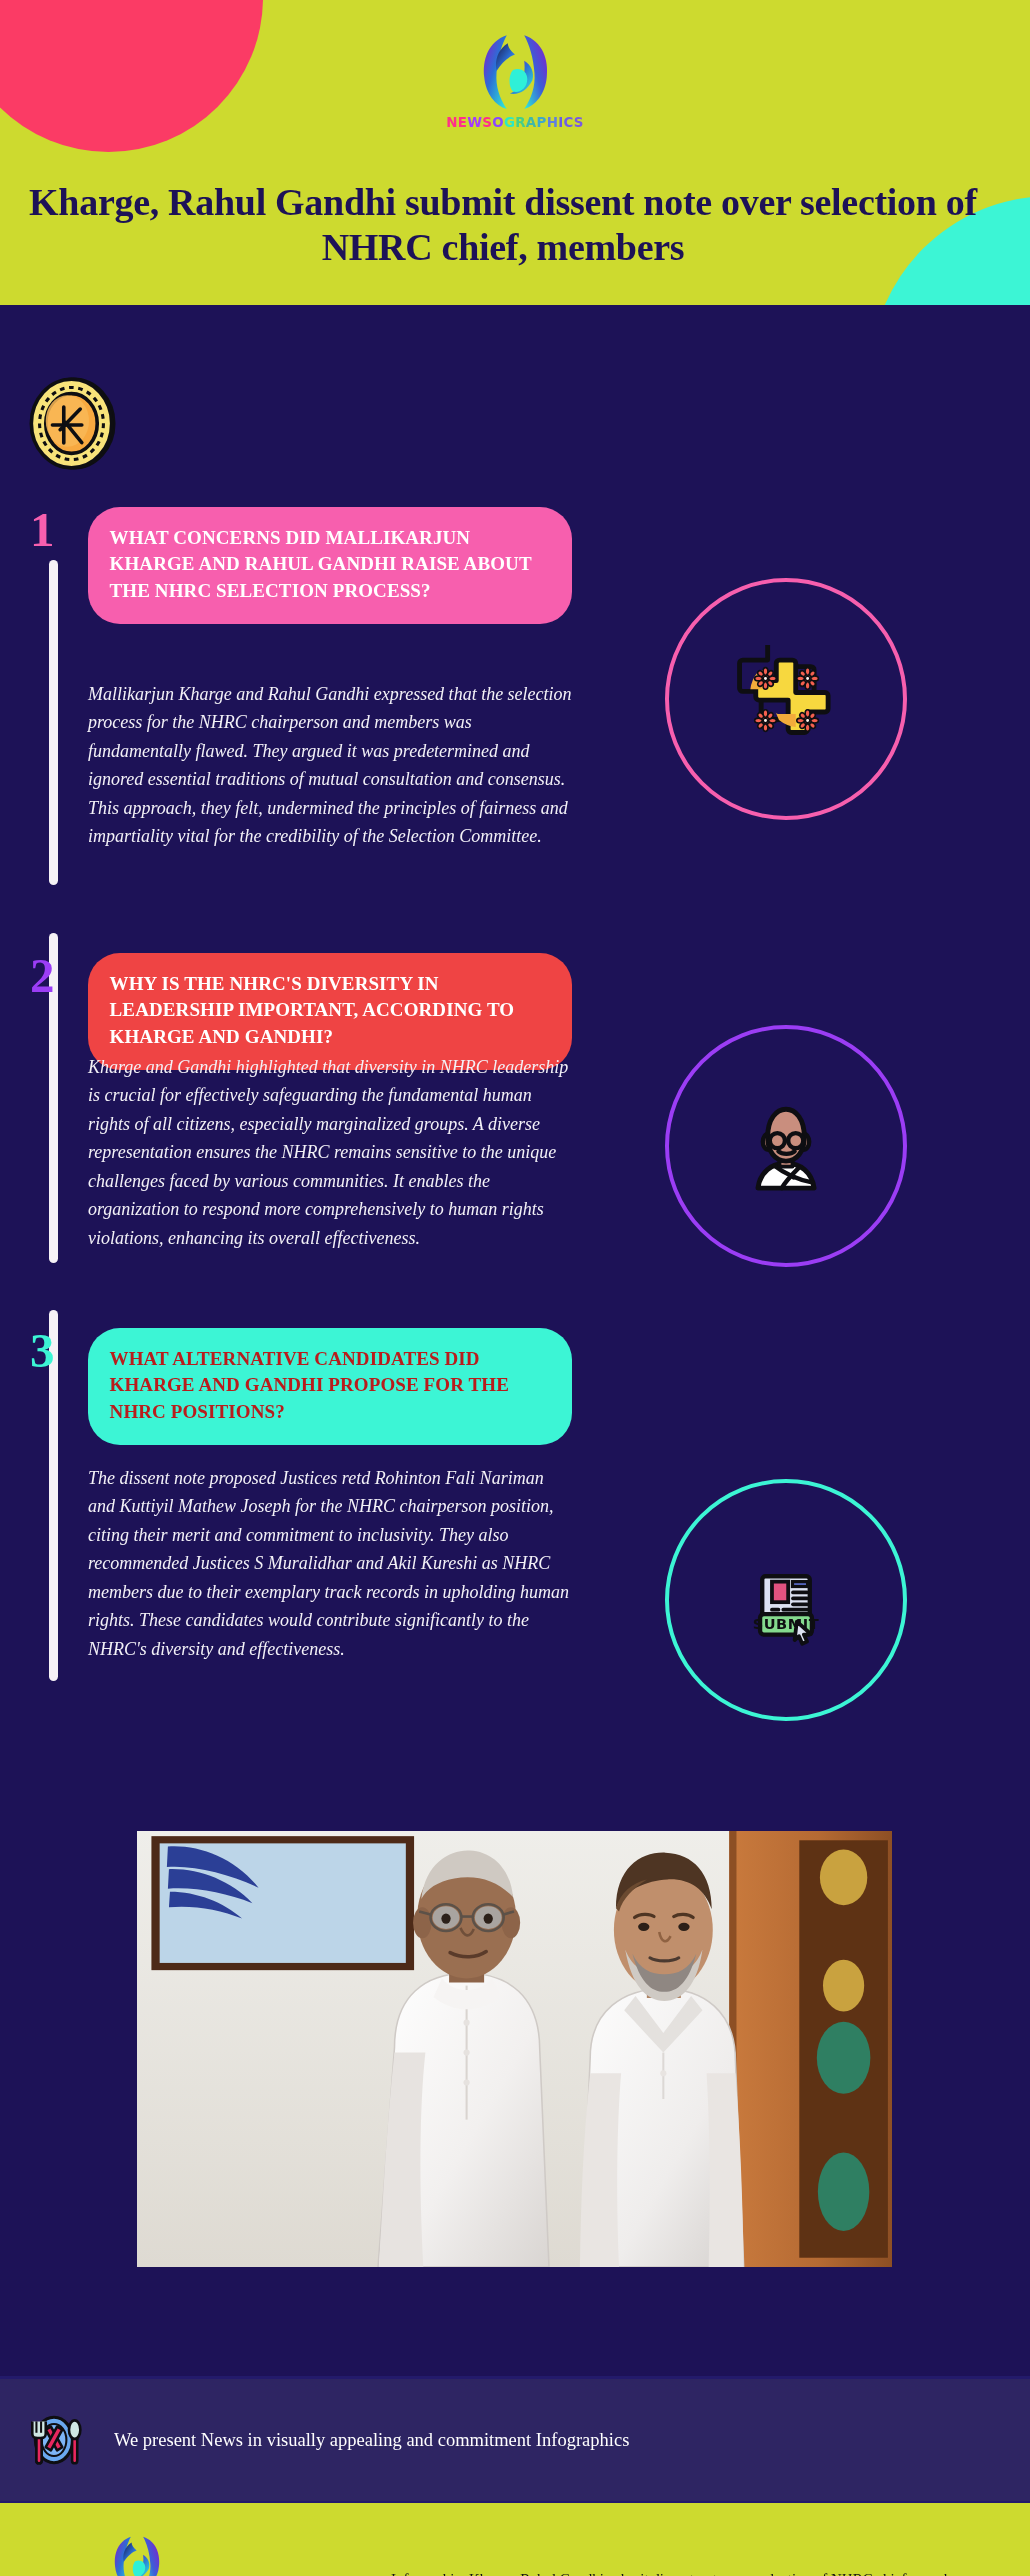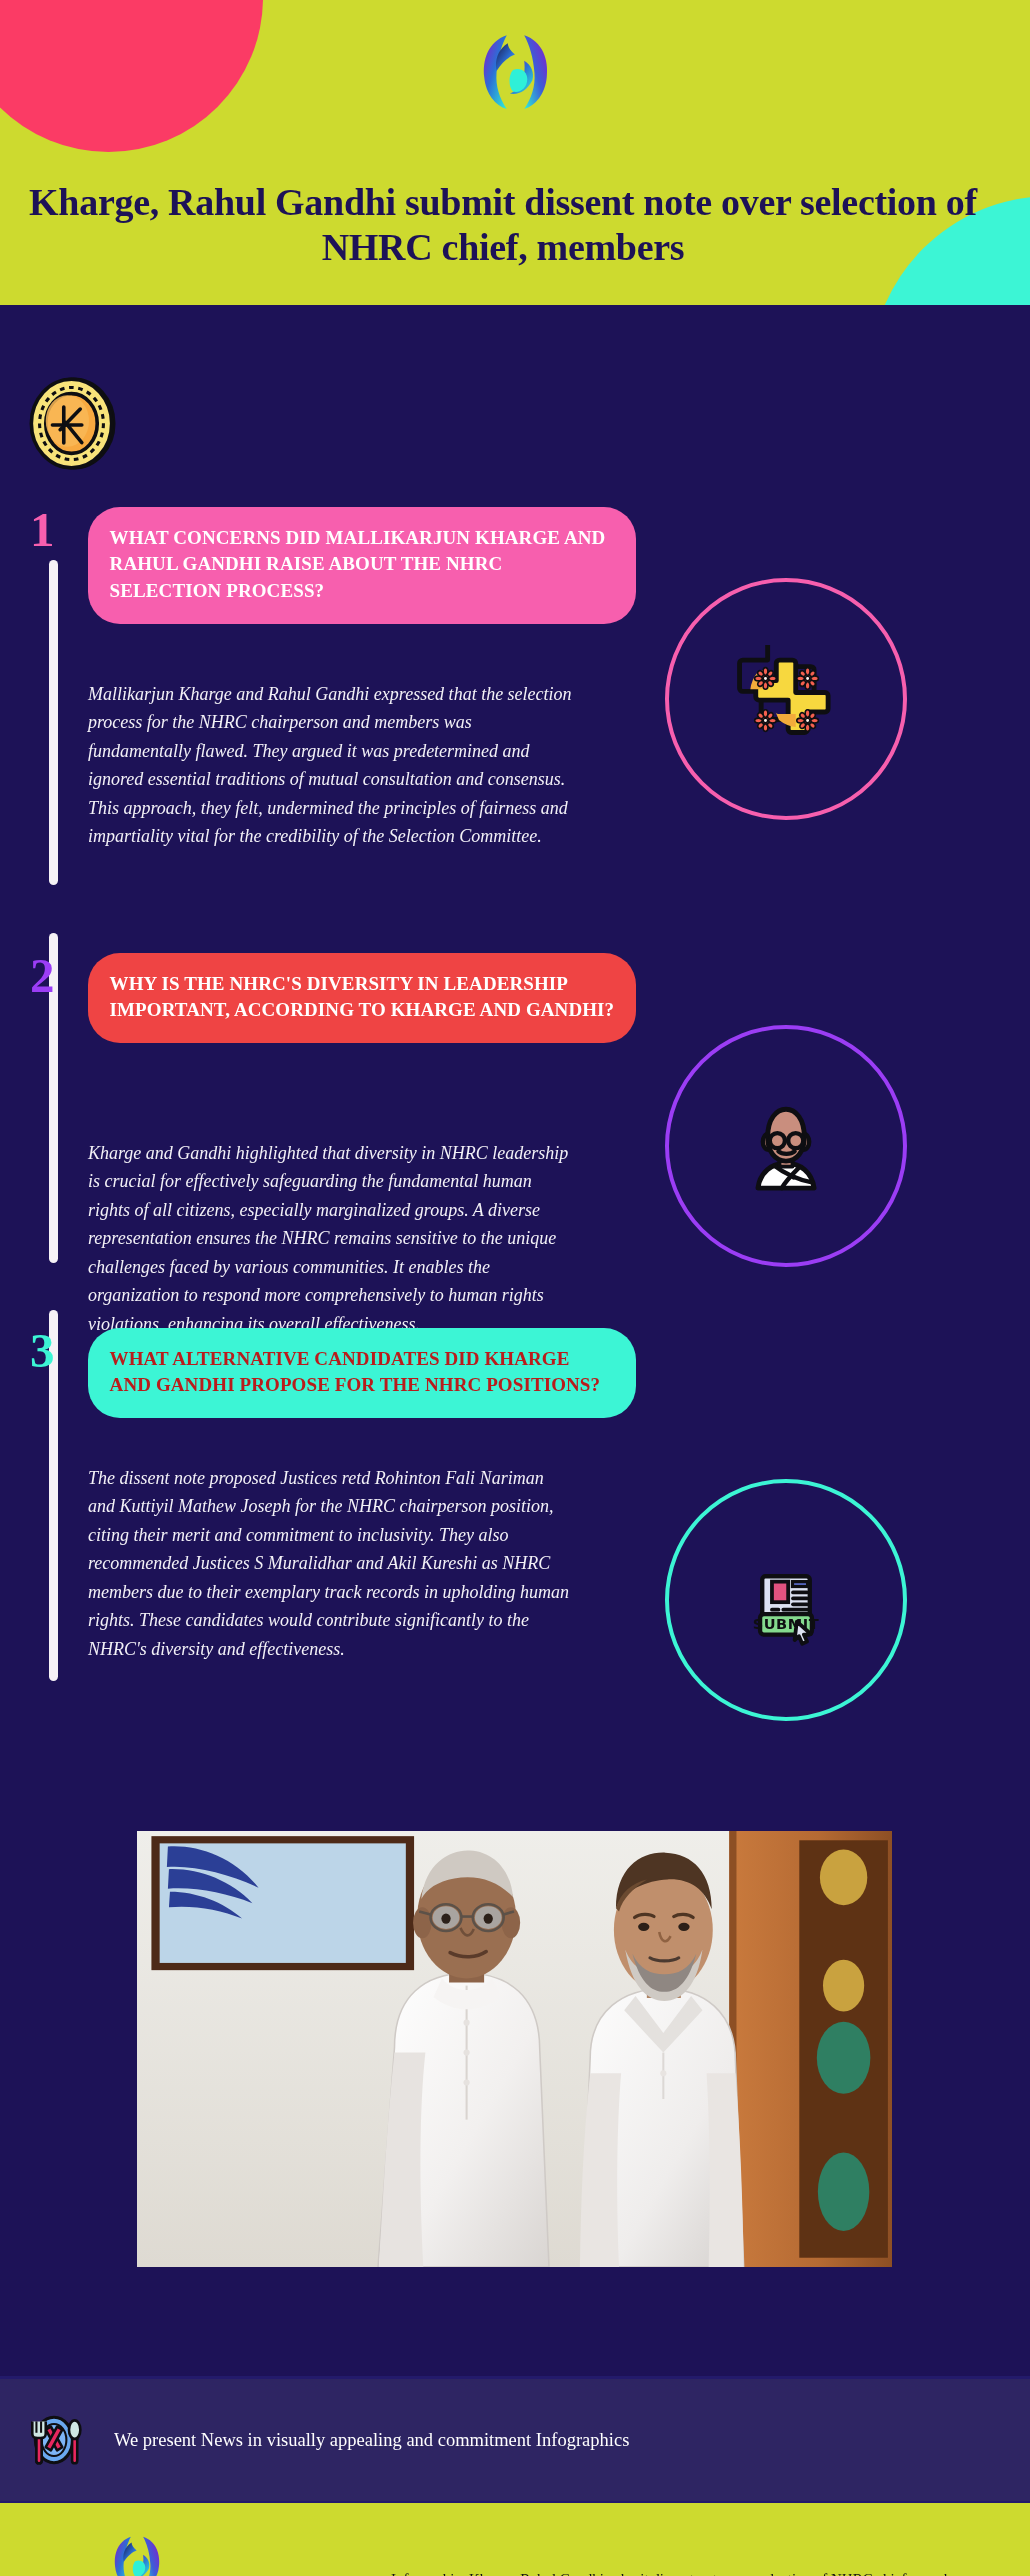--- a/index.html
+++ b/index.html
@@ -132,21 +132,21 @@
     line-height: 1;
   }
   .step-num-1 { top: 200px;  color: #f75fae; }
   .step-num-2 { top: 646px; color: #9b3df5; }
   .step-num-3 { top: 1021px; color: #3cf5d5; }
 
   
   .qpill {
     position: absolute;
     left: 88px;
-    width: 548px;
+    width: 484px;
     border-radius: 32px;
     padding: 17.5px 21.6px 19.6px 21.6px;
     font-family: "Liberation Serif", serif;
     font-weight: bold;
     font-size: 19px;
     line-height: 1.40;
     letter-spacing: 0.1px;
     text-transform: uppercase;
   }
   .qpill-1 { top: 202px;  background: #f75fae; color: #ffffff; }
@@ -158,21 +158,21 @@
     position: absolute;
     left: 88px;
     width: 484px;
     color: #f3f1f7;
     font-family: "Liberation Serif", serif;
     font-size: 18px;
     line-height: 1.58;
     font-style: italic;
   }
   .answer-1 { top: 375px; }
-  .answer-2 { top: 834px; }
+  .answer-2 { top: 748px; }
   .answer-3 { top: 1159px; }
 
   
   .ring {
     position: absolute;
     width: 242px; height: 242px;
     border-radius: 50%;
     border: 4.6px solid #f75fae;
     display: flex;
     align-items: center;
@@ -284,20 +284,23 @@
             <stop offset="60%" stop-color="#2b6fd6"></stop>
             <stop offset="100%" stop-color="#36c8e8"></stop>
           </linearGradient>
         </defs>
         <path d="M58 10 C22 22 10 58 14 92 C17 124 36 148 58 154 C44 134 36 110 38 84 C40 54 48 28 58 10 Z" fill="url(#g1)"></path>
         <path d="M92 10 C128 22 140 58 136 92 C133 124 114 148 92 154 C106 134 114 110 112 84 C110 54 102 28 92 10 Z" fill="url(#g2)"></path>
         <path d="M60 26 C40 38 34 62 38 80 C48 64 62 52 74 48 C64 40 60 32 60 26 Z" fill="url(#g3)"></path>
         <path d="M92 60 C106 68 112 84 108 98 C98 118 80 128 64 124 C84 116 96 96 92 60 Z" fill="url(#g1)"></path>
         <path d="M70 78 C84 72 98 80 98 96 C98 112 84 124 70 120 C62 112 60 90 70 78 Z" fill="#2ff0d8"></path>
       </svg>
+      <div class="brand-word">
+        <span>N</span><span>E</span><span>W</span><span>S</span><span>O</span><span>G</span><span>R</span><span>A</span><span>P</span><span>H</span><span>I</span><span>C</span><span>S</span>
+      </div>
     </div>
 
     <div class="headline">Kharge, Rahul Gandhi submit dissent note over selection of NHRC chief, members</div>
   </div>
 
   <div class="content">
 
     <svg class="coin-icon" viewBox="0 0 200 200">
       <ellipse cx="104" cy="100" rx="78" ry="86" fill="#f8e37a" stroke="#0e0e12" stroke-width="7"></ellipse>
       <ellipse cx="100" cy="100" rx="78" ry="86" fill="#f8e37a" stroke="#0e0e12" stroke-width="7"></ellipse>

